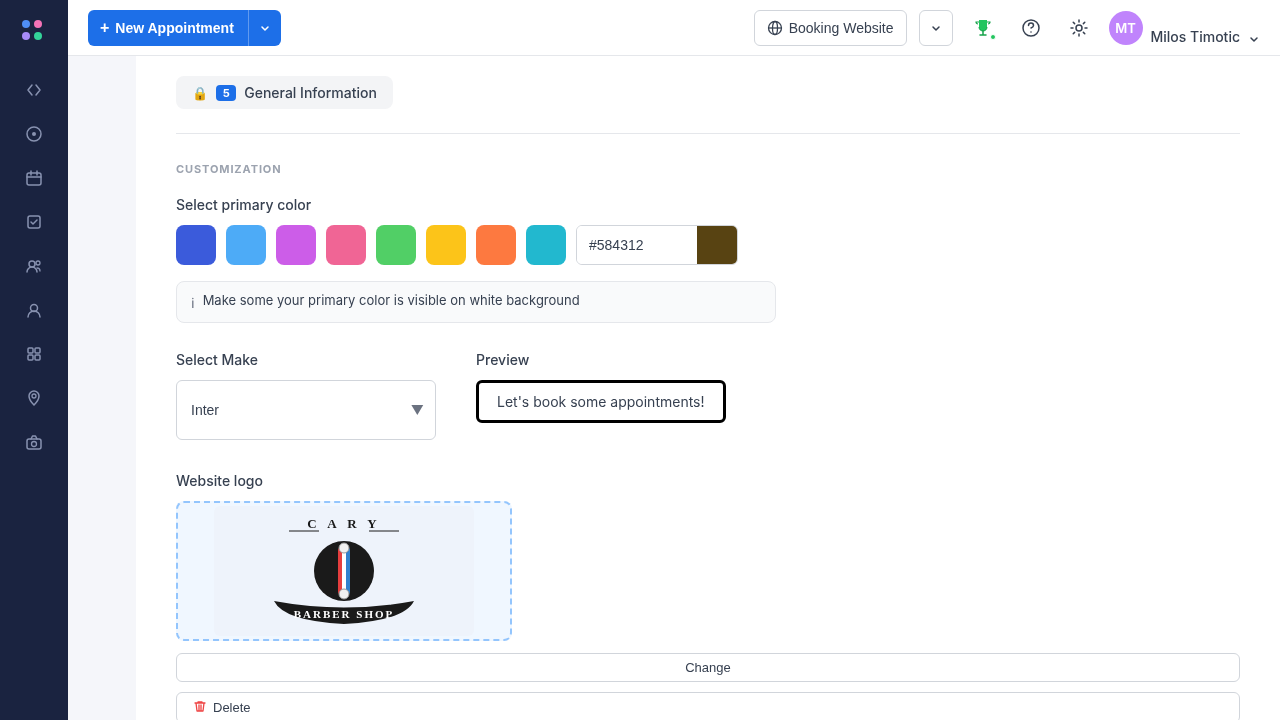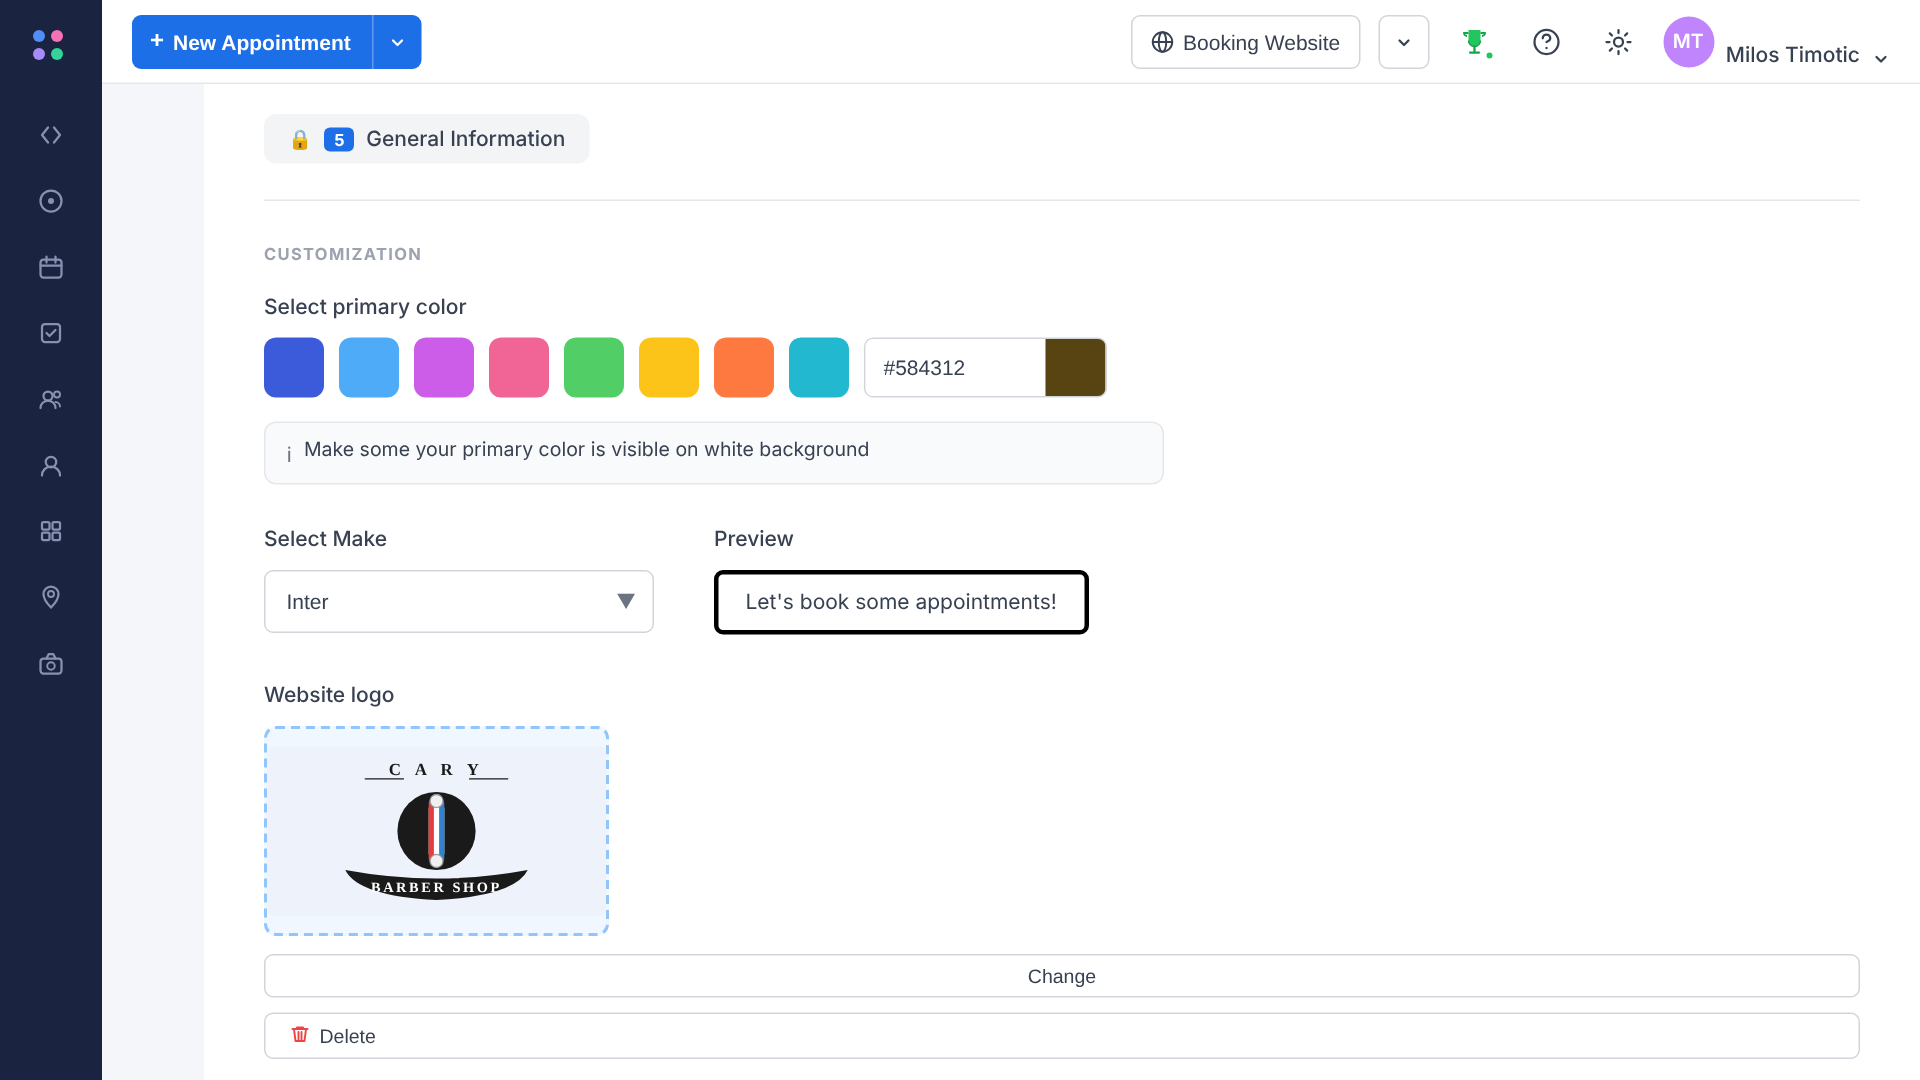--- a/index.html
+++ b/index.html
@@ -254,21 +254,21 @@
 
     .two-col { display: flex; gap: 40px; align-items: flex-start; margin-bottom: 32px; }
     .col { display: flex; flex-direction: column; }
 
     .font-select-wrapper {
       position: relative;
       width: 260px;
     }
     .font-select {
       width: 100%;
-      height: 42px;
+      height: 60px;
       border: 1px solid #d1d5db;
       border-radius: 6px;
       padding: 0 36px 0 14px;
       font-size: 14px;
       color: #374151;
       background: #fff;
       appearance: none;
       cursor: pointer;
       outline: none;
     }
@@ -288,21 +288,21 @@
       padding: 10px 18px;
       font-size: 14px;
       color: #374151;
       background: #fff;
       white-space: nowrap;
     }
 
     
     .logo-section { margin-bottom: 28px; }
     .logo-upload-box {
-      width: 230px;
+      width: 336px;
       height: 140px;
       border: 2px dashed #93c5fd;
       border-radius: 8px;
       background: #f0f7ff;
       display: flex;
       align-items: center;
       justify-content: center;
       overflow: hidden;
       margin-bottom: 12px;
       cursor: pointer;

